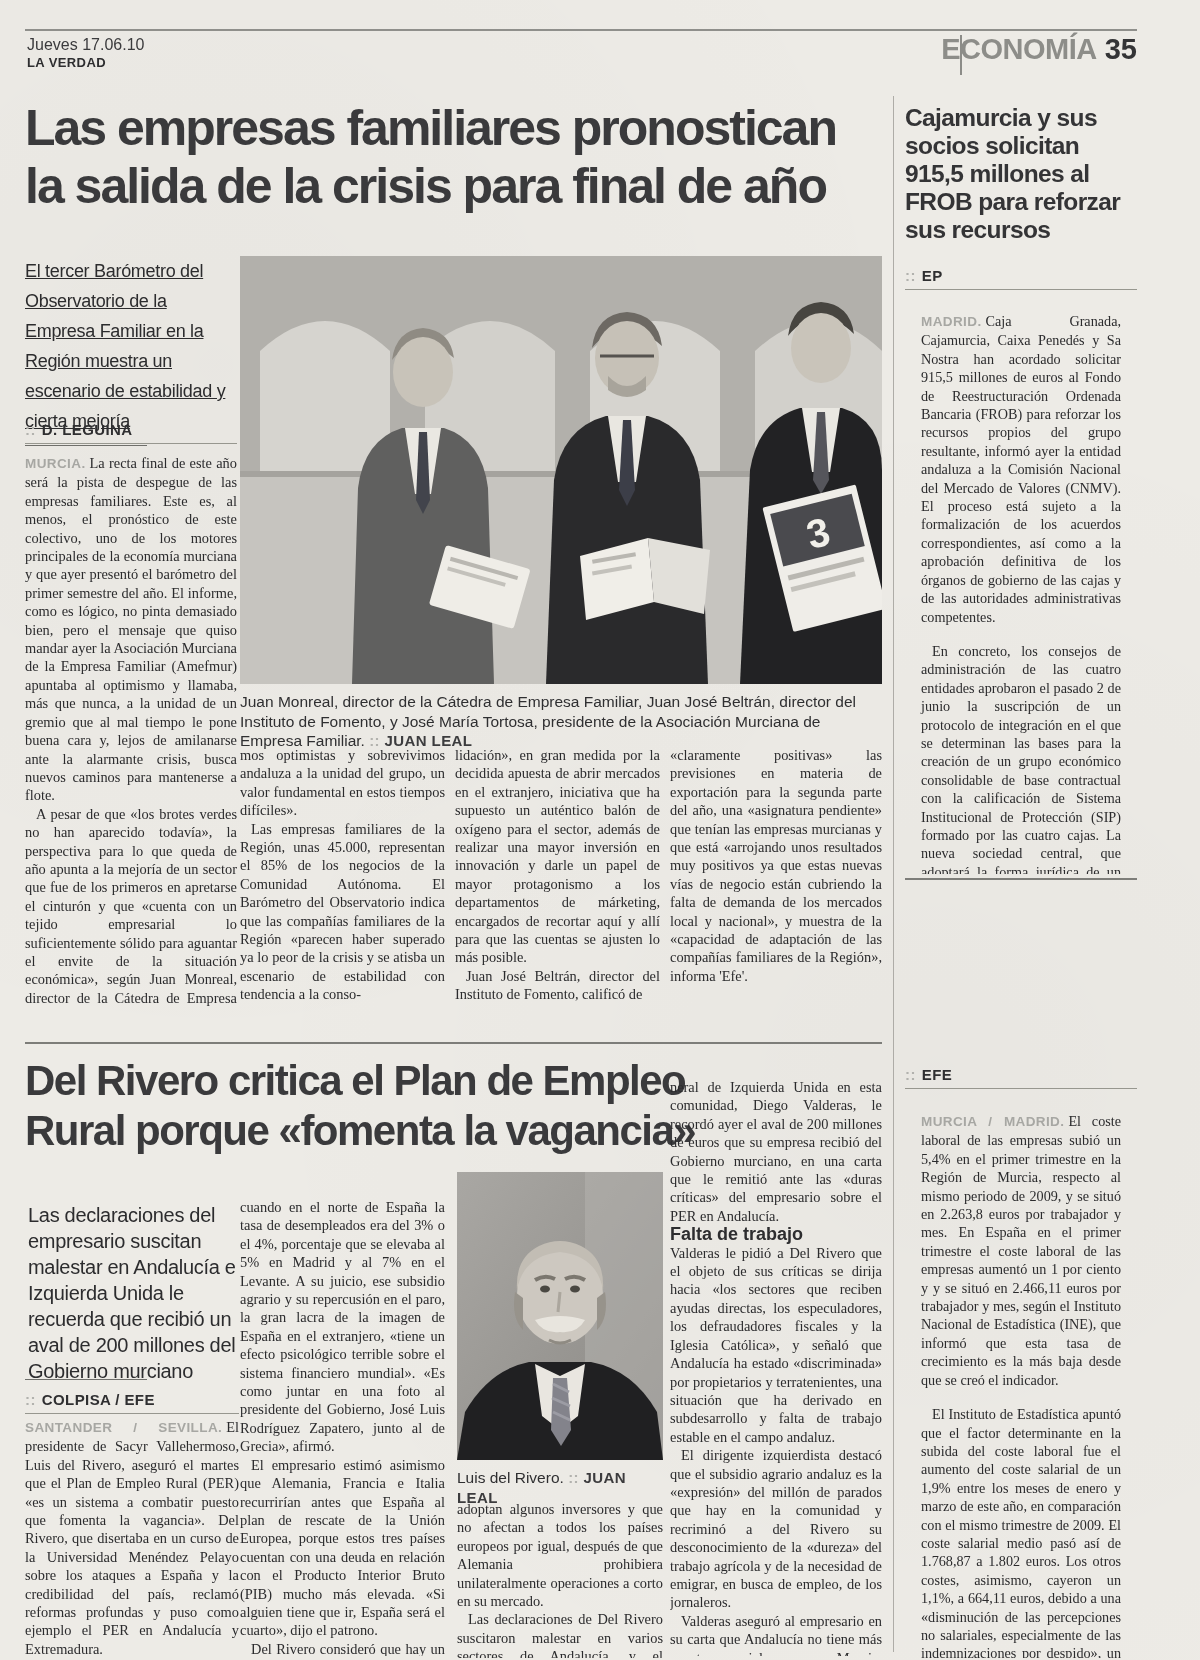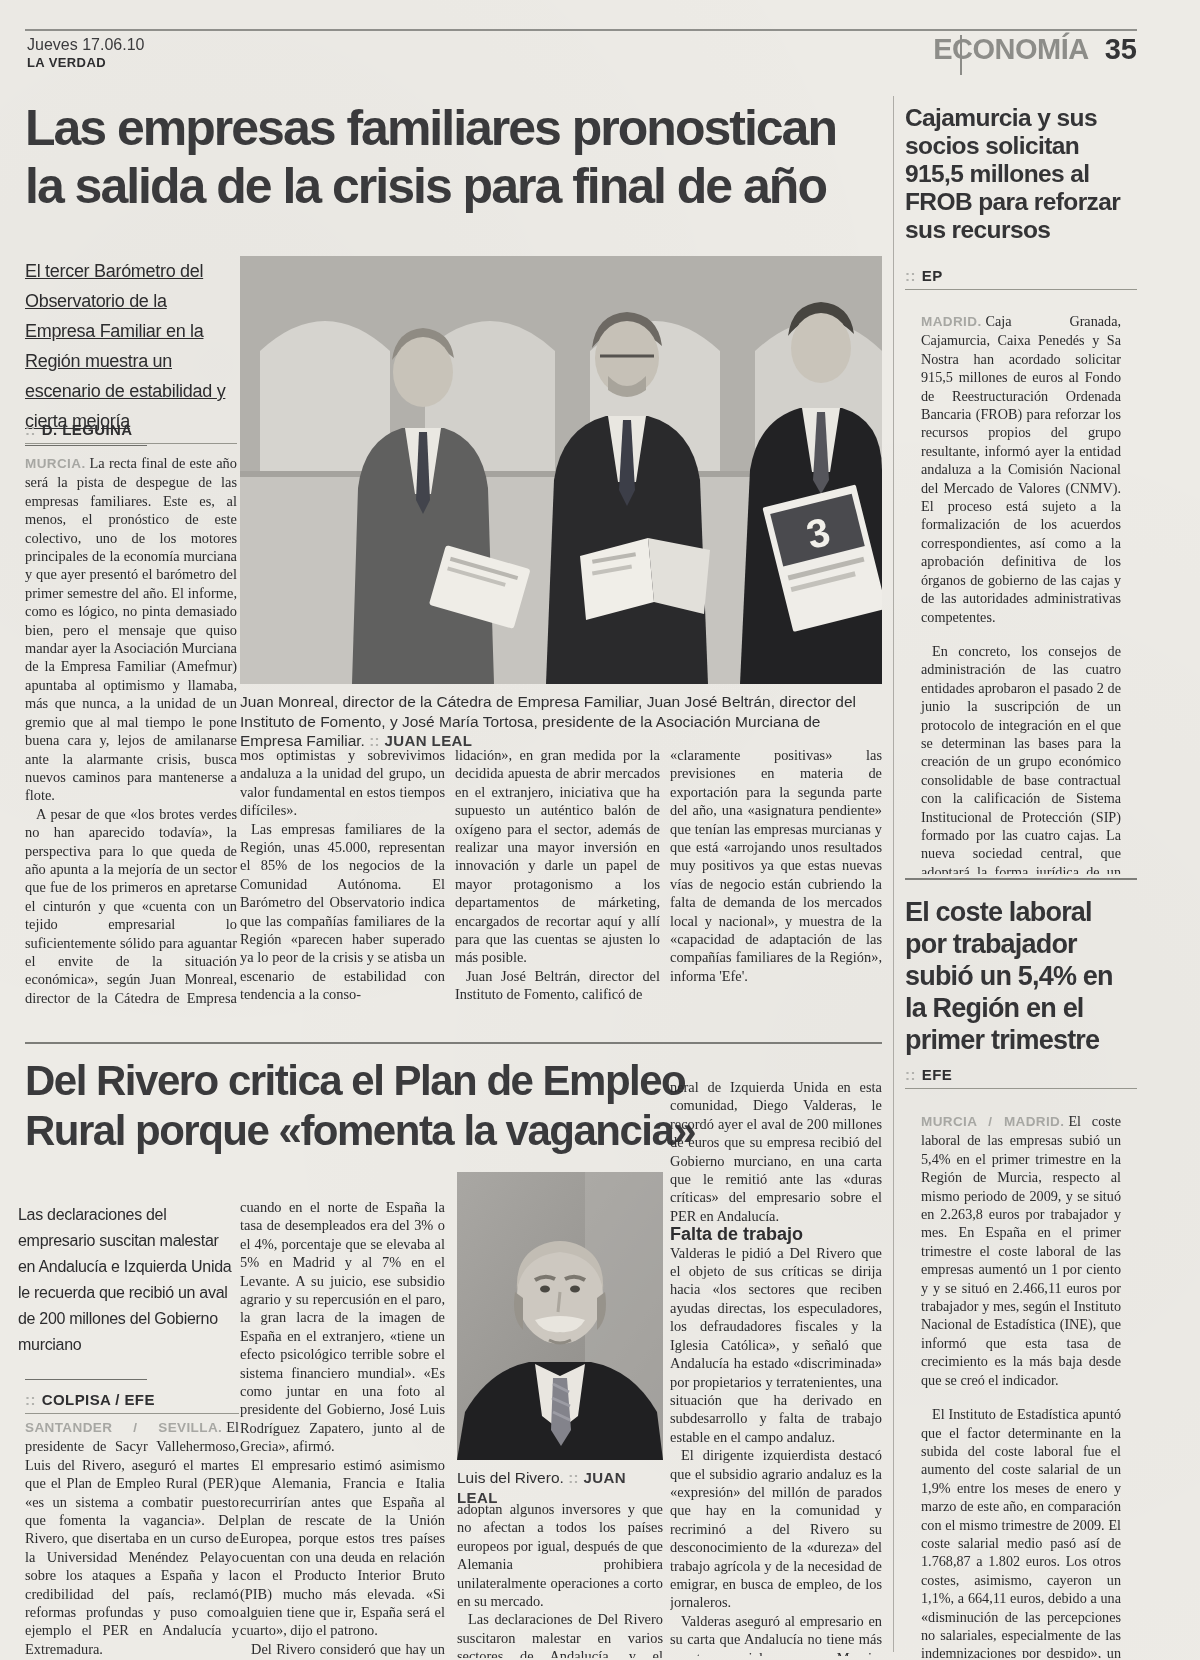--- a/index.html
+++ b/index.html
@@ -16,40 +16,40 @@
   .abs{position:absolute;}
   .sans{font-family:"Liberation Sans", sans-serif;}
 
   
   .top-rule{left:25px;top:29px;width:1112px;border-top:2px solid #8f8f8b;}
   .m-date{left:27px;top:36px;font-size:16px;color:#3b3b3d;}
   .m-paper{left:27px;top:55px;font-size:13px;font-weight:bold;letter-spacing:.4px;color:#2e2e30;}
   .hdr-div{left:960px;top:35px;width:2px;height:40px;background:#8c8c88;}
   .section-wrap{left:905px;top:33px;width:232px;text-align:right;white-space:nowrap;}
   .section-name{font-size:29px;font-weight:bold;color:#8d8d89;letter-spacing:-0.5px;}
-  .page-num{font-size:29px;font-weight:bold;color:#343436;margin-left:16px;}
+  .page-num{font-size:29px;font-weight:bold;color:#343436;margin-left:8px;}
 
   
   .v-divider{left:893px;top:96px;width:1px;height:1556px;background:#aeaca7;}
   .mid-rule{left:25px;top:1042px;width:857px;border-top:2px solid #7d7d79;}
   .sb-rule{left:905px;top:878px;width:232px;border-top:2px solid #7d7d79;}
 
   
   .h1-main{left:25px;top:99px;width:880px;color:#3a3a3c;font-weight:bold;
     font-size:50px;line-height:58px;letter-spacing:-2px;}
   .h1-main div{white-space:nowrap;}
   .h2-main{left:25px;top:1056px;width:660px;color:#3a3a3c;font-weight:bold;
     font-size:42px;line-height:50px;letter-spacing:-1.5px;text-align:center;}
   .h2-main div{white-space:nowrap;}
 
   
   .lede1{left:25px;top:256px;width:212px;font-size:18px;line-height:30px;color:#2c2c2e;letter-spacing:-0.3px;text-decoration:underline;}
   .lede-rule{width:122px;border-top:1px solid #6f6f6b;}
   .lede1-rule{left:25px;top:445px;}
-  .lede2{left:18px;top:1202px;width:214px;font-size:16px;line-height:26px;color:#2c2c2e;letter-spacing:-0.3px;}
+  .lede2{left:28px;top:1202px;width:214px;font-size:20px;line-height:26px;color:#2c2c2e;letter-spacing:-0.3px;}
   .lede2-rule{left:25px;top:1379px;}
 
   
   .byline{border-bottom:1px solid #97978f;padding-bottom:5px;
     font-weight:bold;font-size:15px;color:#2f2f31;letter-spacing:.4px;}
   .byline .mk{color:#b2b2ae;margin-right:6px;}
   .bl-a1{left:25px;top:421px;width:212px;}
   .bl-a2{left:25px;top:1391px;width:214px;}
   .bl-sb1{left:905px;top:267px;width:232px;}
   .bl-sb2{left:905px;top:1066px;width:232px;}
@@ -290,21 +290,20 @@
   <div class="abs byline bl-sb1 sans">
     <span class="mk">::</span><span>EP</span>
   </div>
   <div class="abs sb-body sb1-body">
     <p><span class="lead-in">MADRID.</span><span>Caja Granada, Cajamurcia, Caixa Penedés y Sa Nostra han acordado solicitar 915,5 millones de euros al Fondo de Reestructuración Ordenada Bancaria (FROB) para reforzar los recursos propios del grupo resultante, informó ayer la entidad andaluza a la Comisión Nacional del Mercado de Valores (CNMV). El proceso está sujeto a la formalización de los acuerdos correspondientes, así como a la aprobación definitiva de los órganos de gobierno de las cajas y de las autoridades administrativas competentes.</span></p>
     <p class="ind">En concreto, los consejos de administración de las cuatro entidades aprobaron el pasado 2 de junio la suscripción de un protocolo de integración en el que se determinan las bases para la creación de un grupo económico consolidable de base contractual con la calificación de Sistema Institucional de Protección (SIP) formado por las cuatro cajas. La nueva sociedad central, que adoptará la forma jurídica de un banco, estará participada en un 39% por Cajamurcia, un 27% por Caixa Penedès, un 19,5% por Caja Granada y un 14,5% por Sa Nostra.</p>
   </div>
 
   <div class="abs sb-rule"></div>
 
-  <div class="abs sb2-head sans">El coste laboral por trabajador subió un 5,4% en la Región en el primer trimestre</div>
   <div class="abs byline bl-sb2 sans">
     <span class="mk">::</span><span>EFE</span>
   </div>
   <div class="abs sb-body sb2-body">
     <p><span class="lead-in">MURCIA / MADRID.</span><span>El coste laboral de las empresas subió un 5,4% en el primer trimestre en la Región de Murcia, respecto al mismo periodo de 2009, y se situó en 2.263,8 euros por trabajador y mes. En España en el primer trimestre el coste laboral de las empresas aumentó un 1 por ciento y y se situó en 2.466,11 euros por trabajador y mes, según el Instituto Nacional de Estadística (INE), que informó que esta tasa de crecimiento es la más baja desde que se creó el indicador.</span></p>
     <p class="ind">El Instituto de Estadística apuntó que el factor determinante en la subida del coste laboral fue el aumento del coste salarial de un 1,9% entre los meses de enero y marzo de este año, en comparación con el mismo trimestre de 2009. El coste salarial medio pasó así de 1.768,87 a 1.802 euros. Los otros costes, asimismo, cayeron un 1,1%, a 664,11 euros, debido a una «disminución de las percepciones no salariales, especialmente de las indemnizaciones por despido», un 10,9%.</p>
   </div>
 
 </div>
 

